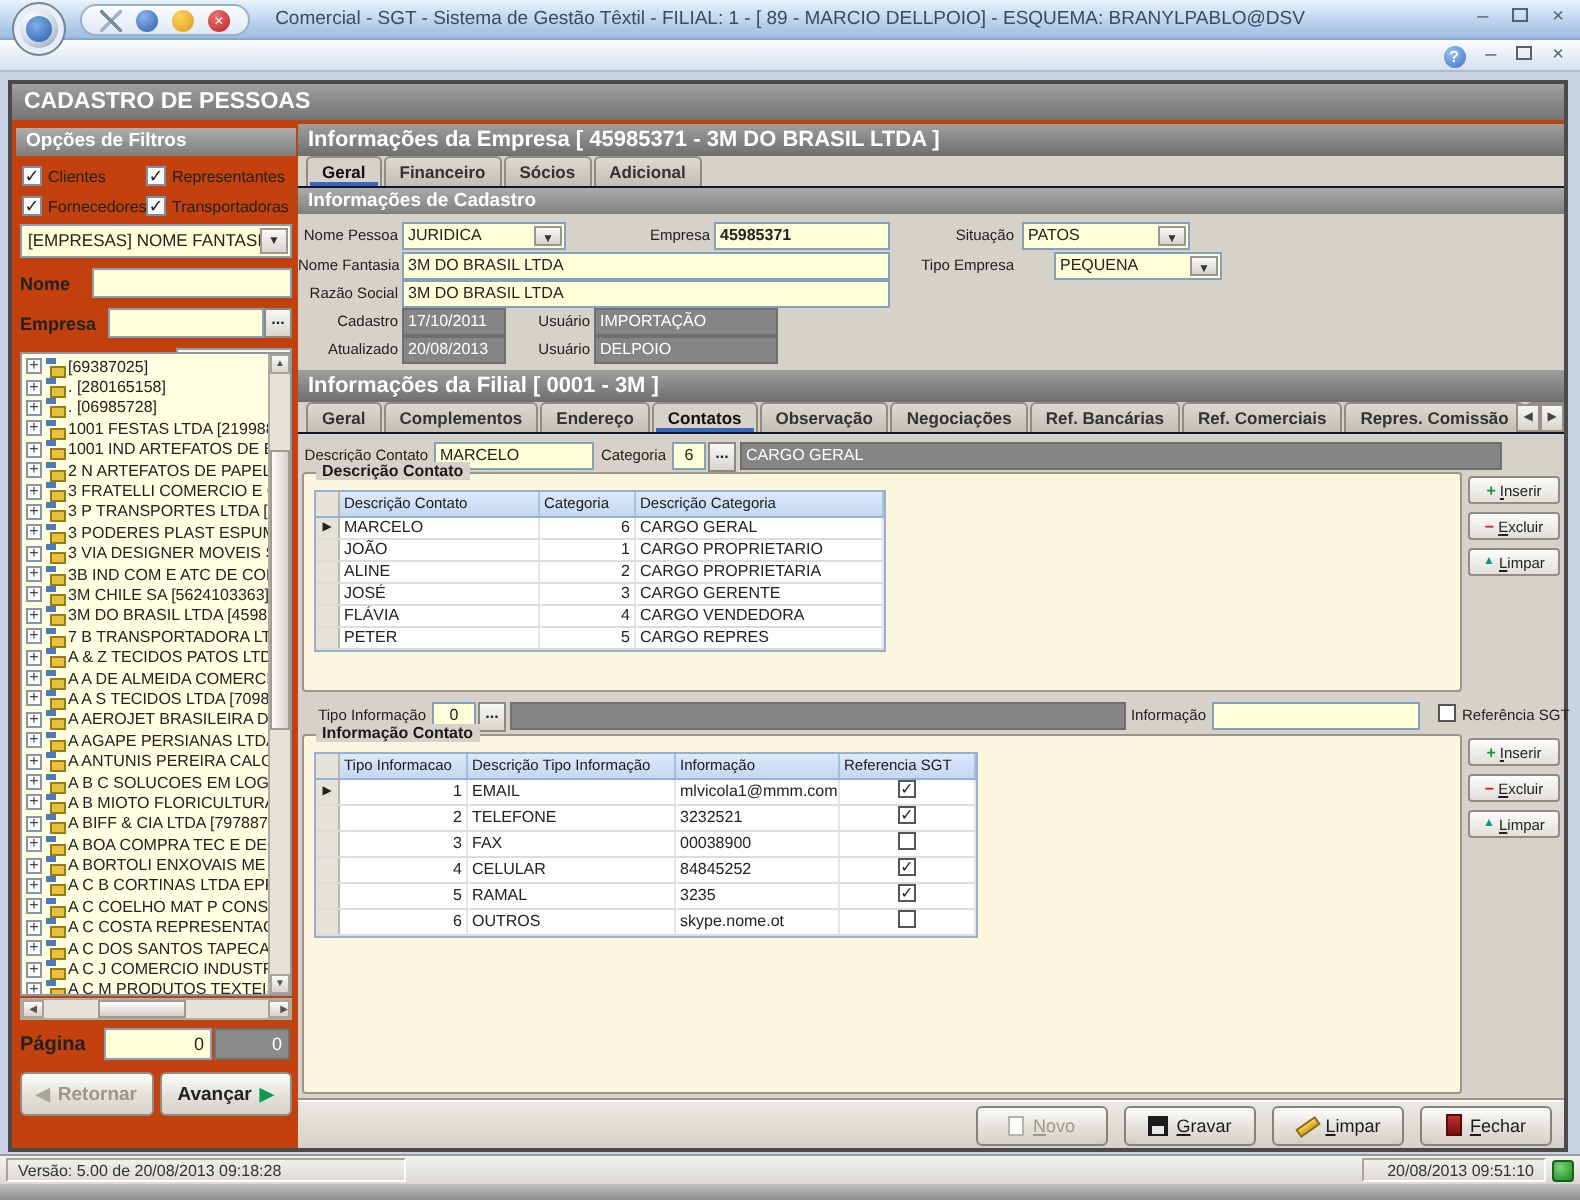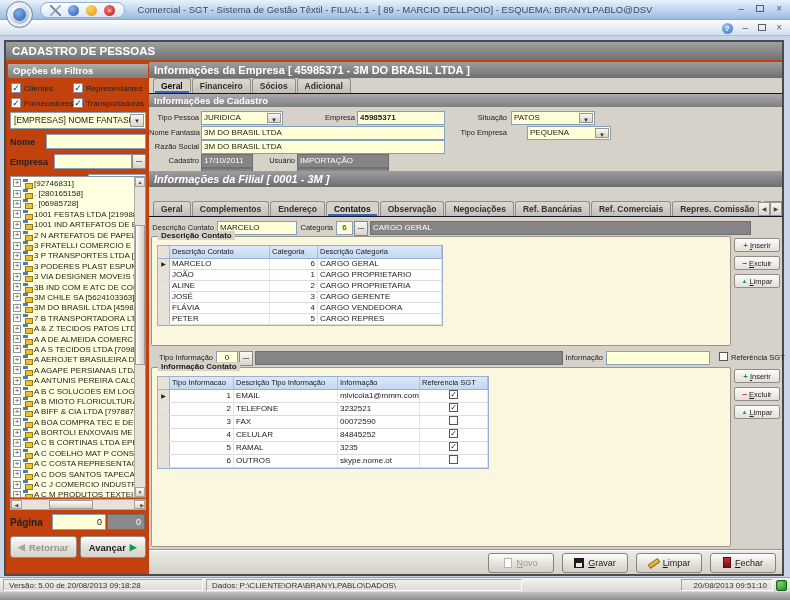--- a/index.html
+++ b/index.html
@@ -223,21 +223,21 @@
       <div class="s-row">
         <span class="s-lbl lbl-cod">Cód. Alternativo</span>
         <div class="s-input num">0</div>
       </div>
 
       <div class="tree">
         <div class="tree-inner" id="tree-list">
             <div class="tree-row">
               <span class="expand">+</span>
               <span class="tree-ico"></span>
-              <span class="tree-txt">[92746831]</span>
+              <span class="tree-txt">[69387025]</span>
             </div>
             <div class="tree-row">
               <span class="expand">+</span>
               <span class="tree-ico"></span>
               <span class="tree-txt">. [280165158]</span>
             </div>
             <div class="tree-row">
               <span class="expand">+</span>
               <span class="tree-ico"></span>
               <span class="tree-txt">. [06985728]</span>
@@ -417,21 +417,21 @@
       <div class="p-hdr" style="top:0;">Informações da Empresa [ 45985371 - 3M DO BRASIL LTDA ]</div>
       <div class="tabstrip" style="top:16px;" id="tabs-emp">
           <div class="tab active">Geral</div>
           <div class="tab">Financeiro</div>
           <div class="tab">Sócios</div>
           <div class="tab">Adicional</div>
         </div>
       <div class="sec-hdr" style="top:32px;">Informações de Cadastro</div>
 
       <div class="form">
-        <span class="flbl" style="left:0;top:6px;width:50px;">Tipo Pessoa</span>
+        <span class="flbl" style="left:0;top:6px;width:50px;">Nome Pessoa</span>
         <div class="ffield" style="left:52px;top:4px;width:82px;">
           <span>JURIDICA</span>
           <span class="dd">▼</span></div>
         <span class="flbl" style="left:146px;top:6px;width:60px;">Empresa</span>
         <div class="ffield bold" style="left:208px;top:4px;width:88px;">45985371</div>
         <span class="flbl" style="left:300px;top:6px;width:58px;">Situação</span>
         <div class="ffield" style="left:362px;top:4px;width:84px;">
           <span>PATOS</span>
           <span class="dd">▼</span></div>
 
@@ -449,21 +449,21 @@
         <div class="ffield fgray" style="left:52px;top:47px;width:52px;">17/10/2011</div>
         <span class="flbl" style="left:108px;top:49px;width:38px;">Usuário</span>
         <div class="ffield fgray" style="left:148px;top:47px;width:92px;">IMPORTAÇÃO</div>
 
         <span class="flbl" style="left:0;top:63px;width:50px;">Atualizado</span>
         <div class="ffield fgray" style="left:52px;top:61px;width:52px;">20/08/2013</div>
         <span class="flbl" style="left:108px;top:63px;width:38px;">Usuário</span>
         <div class="ffield fgray" style="left:148px;top:61px;width:92px;">DELPOIO</div>
       </div>
 
-      <div class="p-hdr" style="top:109px;font-style:italic;">Informações da Filial [ 0001 - 3M ]</div>
+      <div class="p-hdr" style="top:123px;">Informações da Filial [ 0001 - 3M ]</div>
       <div class="tabstrip" style="top:139px;" id="tabs-fil">
         <div class="tab">Geral</div>
           <div class="tab">Complementos</div>
           <div class="tab">Endereço</div>
           <div class="tab active">Contatos</div>
           <div class="tab">Observação</div>
           <div class="tab">Negociações</div>
           <div class="tab">Ref. Bancárias</div>
           <div class="tab">Ref. Comerciais</div>
           <div class="tab">Repres. Comissão</div>
@@ -577,21 +577,21 @@
               <span class="g-c g-ind" style="width: 12px;"></span>
               <span class="g-c rt" style="width: 64px;">2</span>
               <span class="g-c" style="width: 104px;">TELEFONE</span>
               <span class="g-c" style="width: 82px;">3232521</span>
               <span class="g-c ct" style="width: 68px;"><span class="gcb">✓</span></span>
             </div>
             <div class="g-row">
               <span class="g-c g-ind" style="width: 12px;"></span>
               <span class="g-c rt" style="width: 64px;">3</span>
               <span class="g-c" style="width: 104px;">FAX</span>
-              <span class="g-c" style="width: 82px;">00072590</span>
+              <span class="g-c" style="width: 82px;">00038900</span>
               <span class="g-c ct" style="width: 68px;"><span class="gcb"></span></span>
             </div>
             <div class="g-row">
               <span class="g-c g-ind" style="width: 12px;"></span>
               <span class="g-c rt" style="width: 64px;">4</span>
               <span class="g-c" style="width: 104px;">CELULAR</span>
               <span class="g-c" style="width: 82px;">84845252</span>
               <span class="g-c ct" style="width: 68px;"><span class="gcb">✓</span></span>
             </div>
             <div class="g-row">
@@ -641,18 +641,17 @@
         <button class="fbtn">
           <span class="fi-close"></span>
           <span class="u1st"><u>F</u>echar</span>
           </button>
       </div>
     </div>
   </div>
 
   <div class="statusbar">
     <span class="ssec ss1">Versão: 5.00 de 20/08/2013 09:18:28</span>
-    <span class="ssec ss2">Dados: P:\CLIENTE\ORA\BRANYLPABLO\DADOS\</span>
     <span class="ssec ssclock">20/08/2013 09:51:10</span>
     <span class="sgreen"></span>
   </div>
   <div class="bottomstrip"></div>
 </div>
 
 </body></html>

